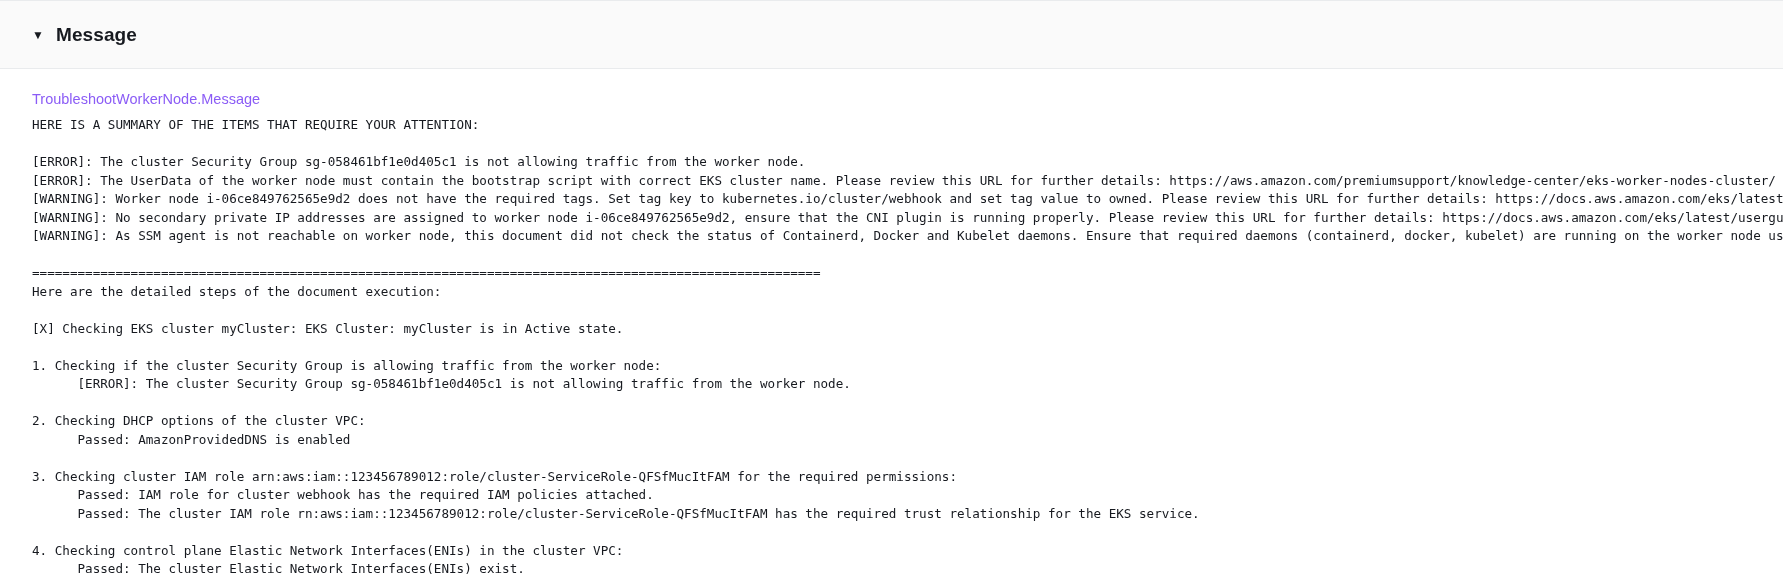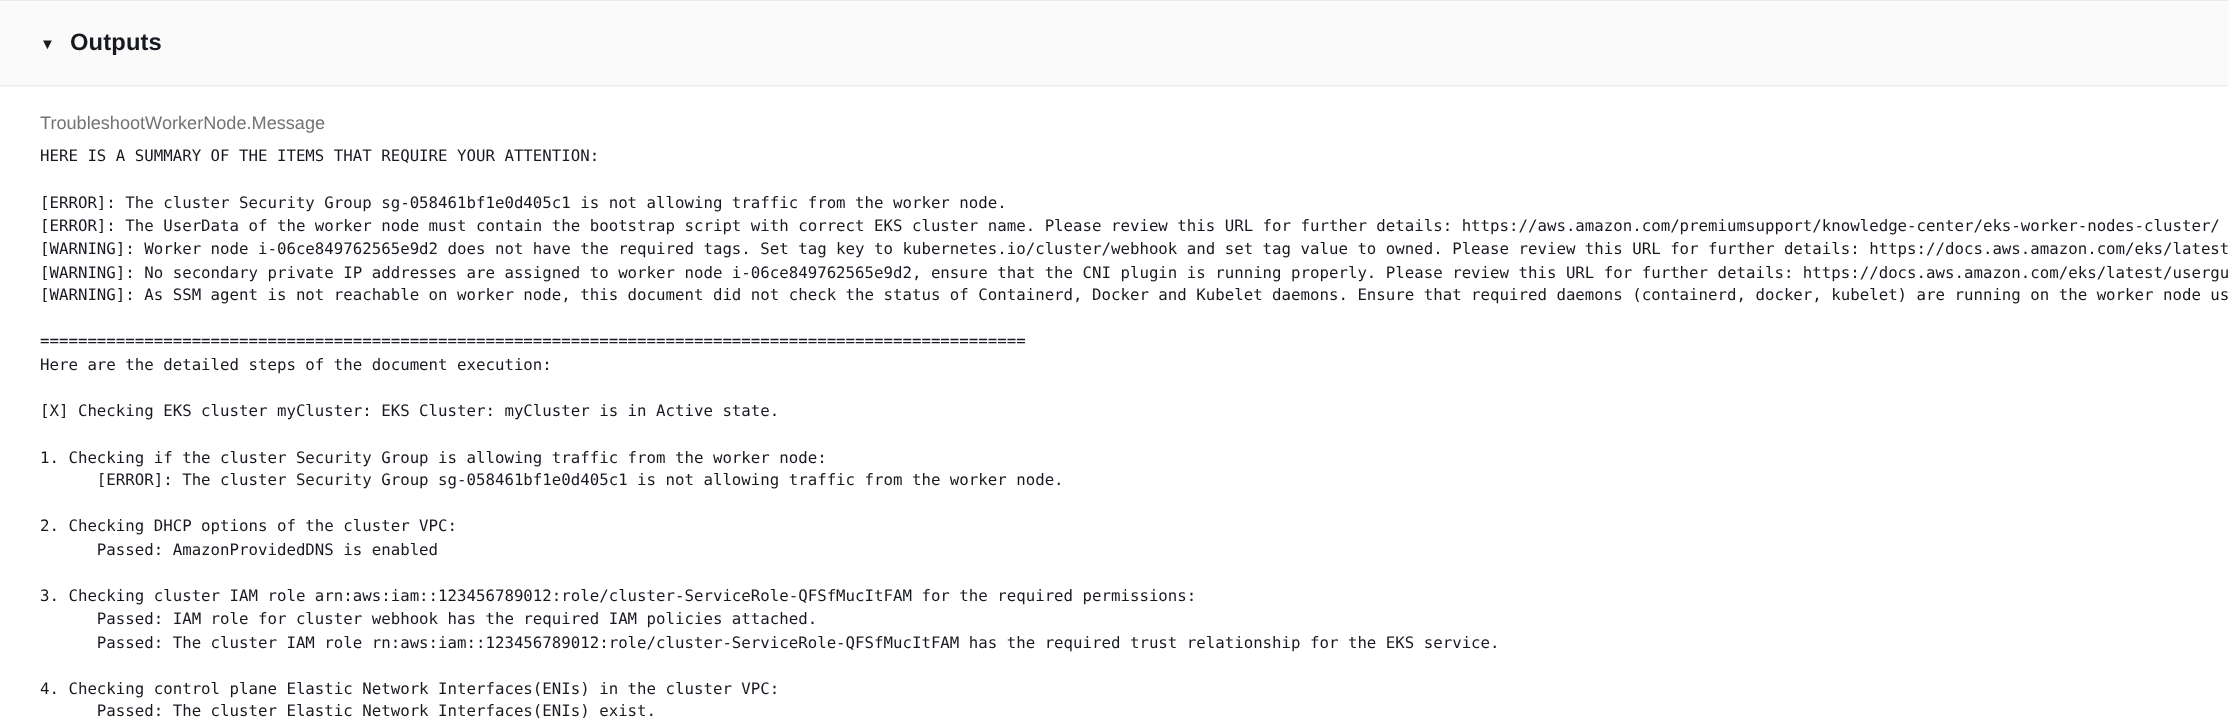--- a/index.html
+++ b/index.html
@@ -52,21 +52,21 @@
     letter-spacing: 0.1px;
   }
   .panel-body {
     flex: 1;
     padding: 22px 0 0 32px;
     overflow: hidden;
     position: relative;
   }
   .output-key {
     font-size: 14.5px;
-    color: #737373;
+    color: #8b5cf6;
     margin-bottom: 8px;
     line-height: 1.2;
   }
   .output-value {
     font-family: "DejaVu Sans Mono", "Liberation Mono", monospace;
     font-size: 12.6px;
     line-height: 18.5px;
     color: #16191f;
     white-space: pre;
     margin: 0;
@@ -75,21 +75,21 @@
   }
 </style>
 </head>
 <body>
 
 <div class="page">
   <section class="panel">
 
     <div class="panel-header">
       <span class="disclosure">▼</span>
-      <span class="panel-title">Outputs</span>
+      <span class="panel-title">Message</span>
     </div>
 
     <div class="panel-body">
       <div class="output-key">TroubleshootWorkerNode.Message</div>
       <pre class="output-value">HERE IS A SUMMARY OF THE ITEMS THAT REQUIRE YOUR ATTENTION:
 
 [ERROR]: The cluster Security Group sg-058461bf1e0d405c1 is not allowing traffic from the worker node.
 [ERROR]: The UserData of the worker node must contain the bootstrap script with correct EKS cluster name. Please review this URL for further details: https://aws.amazon.com/premiumsupport/knowledge-center/eks-worker-nodes-cluster/
 [WARNING]: Worker node i-06ce849762565e9d2 does not have the required tags. Set tag key to kubernetes.io/cluster/webhook and set tag value to owned. Please review this URL for further details: https://docs.aws.amazon.com/eks/latest/usergu
 [WARNING]: No secondary private IP addresses are assigned to worker node i-06ce849762565e9d2, ensure that the CNI plugin is running properly. Please review this URL for further details: https://docs.aws.amazon.com/eks/latest/userguide/pod

